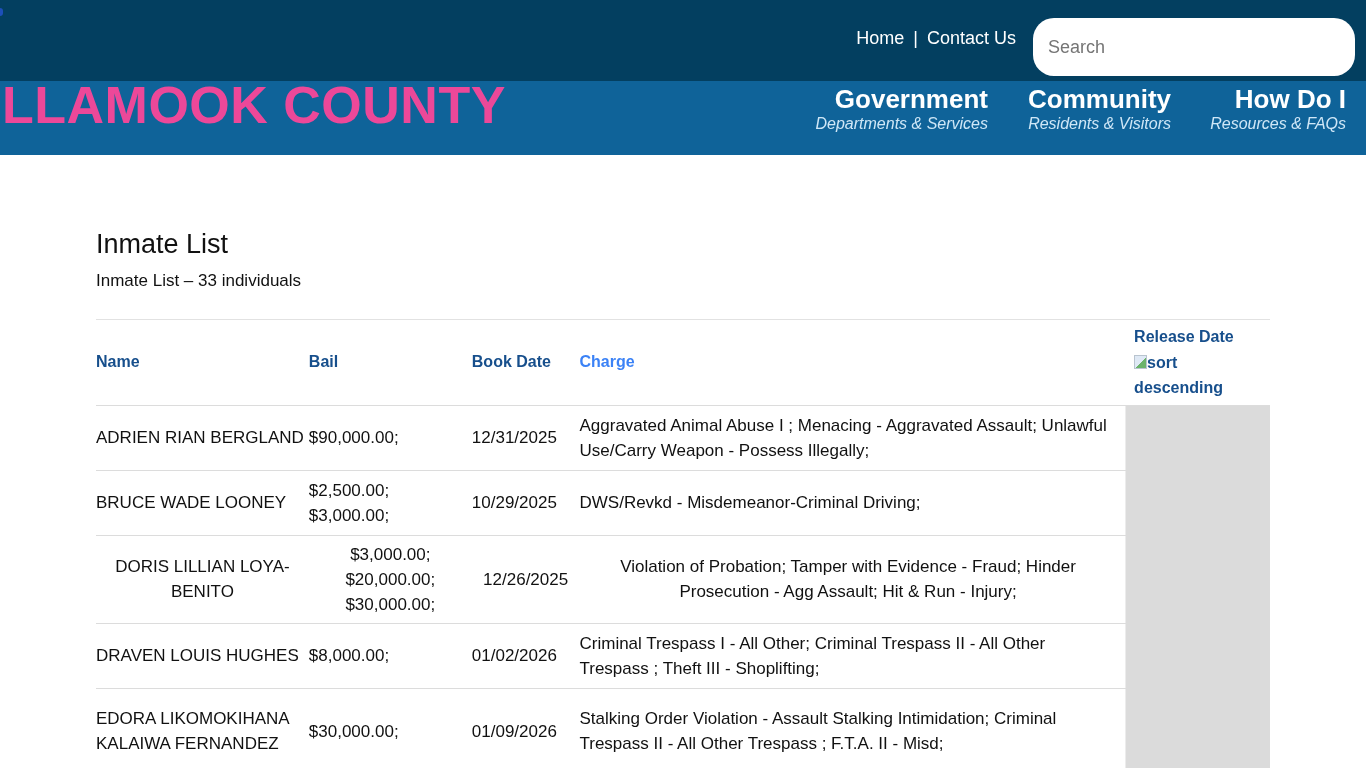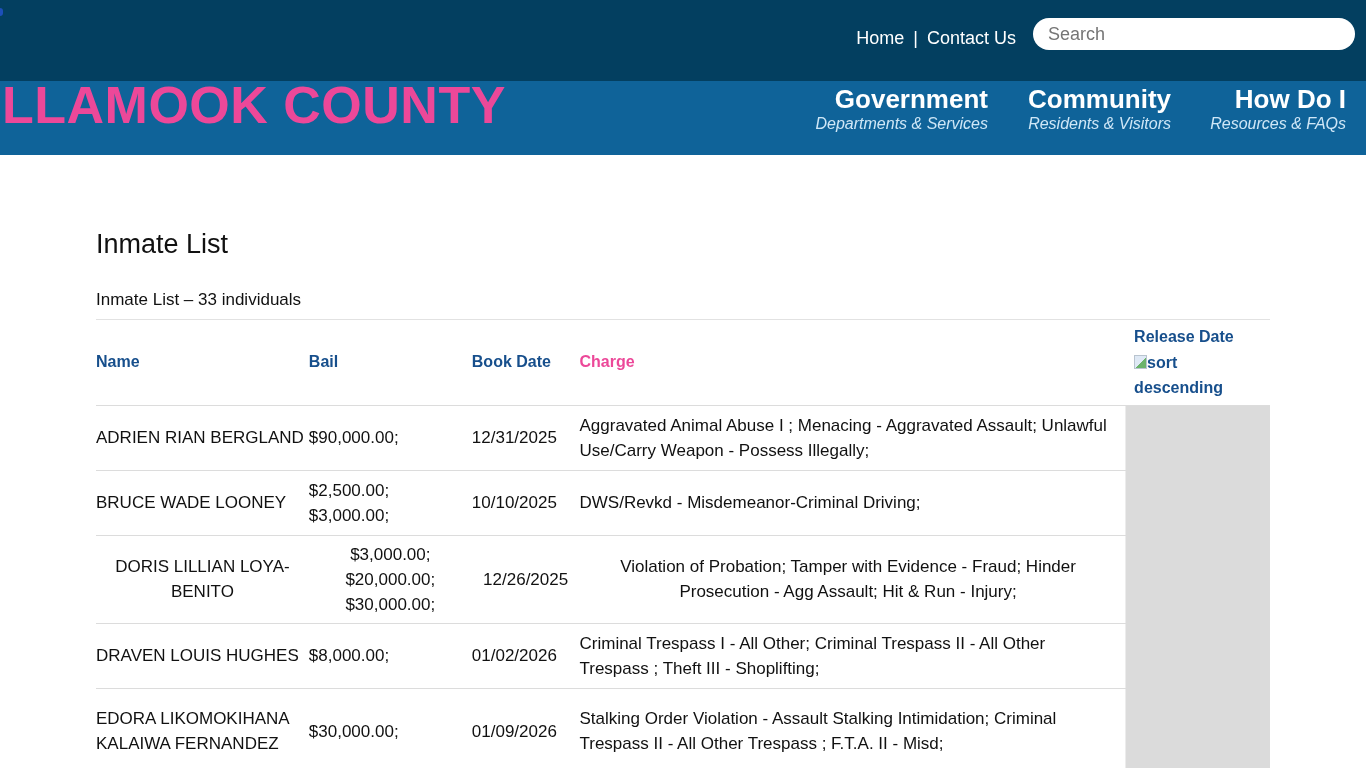--- a/index.html
+++ b/index.html
@@ -19,21 +19,21 @@
     background: #1d4fb8; border-radius: 3px;
   }
   .utility {
     position: absolute; right: 350px; top: 28px;
     display: flex; align-items: flex-end; gap: 9px;
     color: #fff; font-size: 18px;
   }
   .utility a { color: #fff; text-decoration: none; }
   .utility .sep { color: #fff; }
   .search {
-    position: absolute; left: 1033px; top: 18px; width: 322px; height: 32px;
+    position: absolute; left: 1033px; top: 18px; width: 322px; height: 58px;
     background: #fff; border-radius: 21px; box-sizing: border-box;
     padding-left: 15px; display: flex; align-items: center;
     font-size: 18px; color: #8b5cf6; border: none; outline: none;
     font-family: "Liberation Sans", sans-serif;
   }
   .navband {
     position: absolute; left: 0; top: 81px; width: 1366px; height: 74px;
     background: #0f6399;
   }
   .site-title {
@@ -44,32 +44,32 @@
   .nav-item {
     position: absolute; top: 84px; text-align: right; color: #fff;
     text-decoration: none;
   }
   .nav-item .main { display: block; font-size: 26px; font-weight: bold; line-height: 30px; }
   .nav-item .sub { display: block; font-size: 16px; font-style: italic; color: #cfe7f7; line-height: 20px; }
   .content {
     position: absolute; left: 96px; top: 228px; width: 1174px;
   }
   .page-title { font-size: 27px; font-weight: normal; margin: 0; line-height: 32px; color: #111; }
-  .subtitle { font-size: 17px; margin-top: 30px; line-height: 20px; }
+  .subtitle { font-size: 17px; margin-top: 11px; line-height: 20px; }
   table.inmates {
     position: absolute; left: 96px; top: 319px; width: 1174px;
     border-collapse: collapse; font-size: 17px;
   }
   table.inmates th {
     text-align: left; font-weight: bold; font-size: 16px; vertical-align: middle;
     padding: 4px 0; border-top: 1px solid #e2e2e2; border-bottom: 1px solid #dcdcdc;
     height: 76px; box-sizing: border-box;
   }
   table.inmates th a { color: #174f8c; text-decoration: none; }
-  table.inmates th.plain { color: #ec4899; }
+  table.inmates th.plain { color: #3b82f6; }
   table.inmates th.release { padding-left: 9px; line-height: 25.5px; }
   table.inmates td {
     vertical-align: middle; padding: 6px 0; border-bottom: 1px solid #dcdcdc;
     line-height: 25px; color: #111;
   }
   table.inmates td.release { background: #dbdbdb; border-bottom: none; border-left: 1px solid #ececec; }
   .col-name { width: 214px; }
   .col-bail { width: 164px; }
   .col-book { width: 108px; }
   .col-charge { width: 543px; padding-right: 8px !important; }
@@ -138,21 +138,21 @@
       <td class="col-book">12/31/2025</td>
       <td class="col-charge">Aggravated Animal Abuse I ; Menacing - Aggravated Assault; Unlawful Use/Carry Weapon - Possess Illegally;</td>
       <td class="col-release release"></td>
     </tr>
     <tr style="height:65px;">
       <td class="col-name">BRUCE WADE LOONEY</td>
       <td class="col-bail">
         <span class="bail-line">$2,500.00;</span>
         <span class="bail-line">$3,000.00;</span>
       </td>
-      <td class="col-book">10/10/2025</td>
+      <td class="col-book">10/29/2025</td>
       <td class="col-charge">DWS/Revkd - Misdemeanor-Criminal Driving;</td>
       <td class="col-release release"></td>
     </tr>
     <tr style="height:86px;text-align:center;">
       <td class="col-name">DORIS LILLIAN LOYA-BENITO</td>
       <td class="col-bail">
         <span class="bail-line">$3,000.00;</span>
         <span class="bail-line">$20,000.00;</span>
         <span class="bail-line">$30,000.00;</span>
       </td>

